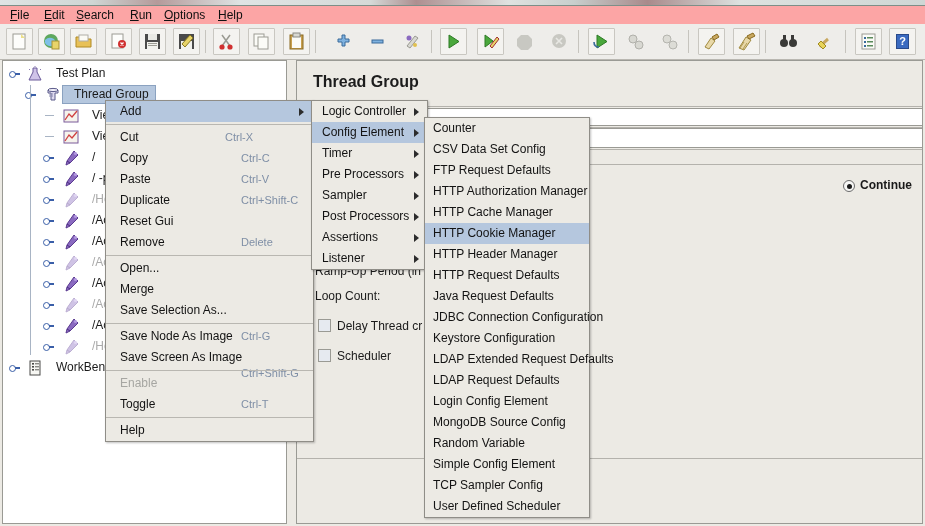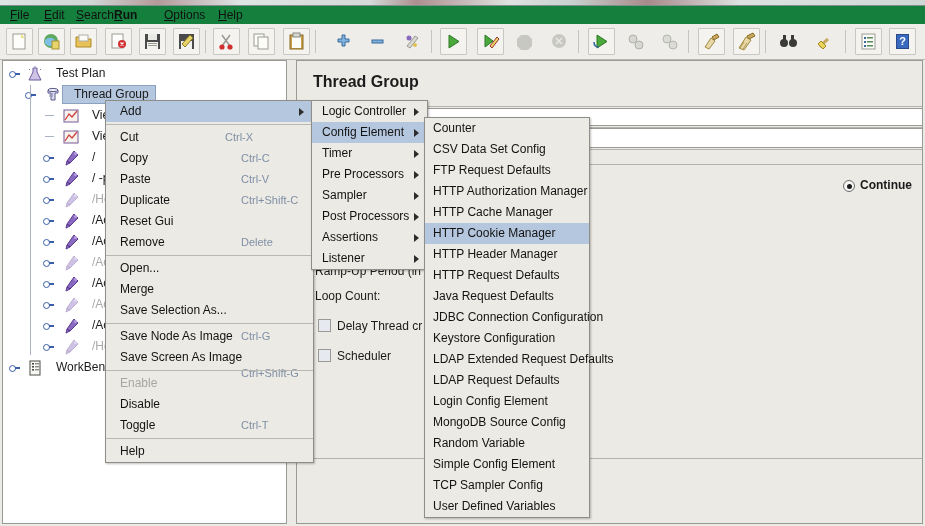--- a/index.html
+++ b/index.html
@@ -12,21 +12,21 @@
   }
   #app{position:relative;width:925px;height:526px;}
 
   
   .win-strip{position:absolute;left:0;top:0;width:925px;height:5px;
     background:linear-gradient(to right,#dfe4e4 0%,#cfd6d4 10%,#b49a9a 17%,#dfe4e4 26%,#d5dad8 40%,#ad8f90 45%,#dfe2e0 55%,#c8cfcd 62%,#a88a8b 70%,#dde2e0 80%,#cfd7d5 100%);
     border-bottom:1px solid #7d8f88;}
 
   
   .menubar{position:absolute;left:0;top:6px;width:925px;height:18px;
-    background:#15803d;}
+    background:#fca5a5;}
   .menubar .mi{position:absolute;top:1px;height:16px;line-height:16px;
     font-size:12px;color:#101010;padding:0 6px;white-space:nowrap;}
   .menubar .mi u{text-decoration:underline;}
 
   
   .toolbar{position:absolute;left:0;top:24px;width:925px;height:35px;
     background:#eeedea;border-bottom:1px solid #b9b7b1;}
   .tb-btn{position:absolute;top:4px;width:27px;height:27px;
     background:#f4f3f0;border:1px solid #c9c7c1;box-sizing:border-box;
     border-radius:1px;}
@@ -89,21 +89,21 @@
 <body>
 
 <div id="app">
 
   <div class="win-strip"></div>
 
   <div class="menubar" id="menubar">
       <div class="mi" style="left: 4px;"><u>F</u>ile</div>
       <div class="mi" style="left: 38px;"><u>E</u>dit</div>
       <div class="mi" style="left: 70px;"><u>S</u>earch</div>
-      <div class="mi" style="left: 108px; font-weight: bold;"><u>R</u>un</div>
+      <div class="mi" style="left: 124px;"><u>R</u>un</div>
       <div class="mi" style="left: 158px;"><u>O</u>ptions</div>
       <div class="mi" style="left: 212px;"><u>H</u>elp</div>
     </div>
 
   <div class="toolbar" id="toolbar">
       <div class="tb-btn" style="left: 6px;">
         <span class="tb-ico"><svg width="19" height="19" viewBox="0 0 19 19">
             <rect x="3" y="2" width="12" height="15" fill="#fdfdfb" stroke="#9c9c94"></rect>
             <path d="M11 2 L15 6 L11 6 Z" fill="#ece08a"></path>
           </svg></span>
@@ -491,23 +491,20 @@
       </div>
       <div class="mrow">
         <span class="mtxt">Save Screen As Image</span>
         <span class="macc" style="left: 135px; margin-top: 16px;">Ctrl+Shift-G</span>
       </div>
       <div class="msep"></div>
       <div class="mrow disabled">
         <span class="mtxt">Enable</span>
       </div>
       <div class="mrow">
-        <span class="mtxt">Disable</span>
-      </div>
-      <div class="mrow">
         <span class="mtxt">Toggle</span>
         <span class="macc" style="left: 135px;">Ctrl-T</span>
       </div>
       <div class="msep"></div>
       <div class="mrow">
         <span class="mtxt">Help</span>
       </div>
     </div>
 
   <div class="menu sub2" id="add-menu" style="left:311px;top:100px;width:117px;">
@@ -594,17 +591,17 @@
       <div class="mrow">
         <span class="mtxt">Random Variable</span>
       </div>
       <div class="mrow">
         <span class="mtxt">Simple Config Element</span>
       </div>
       <div class="mrow">
         <span class="mtxt">TCP Sampler Config</span>
       </div>
       <div class="mrow">
-        <span class="mtxt">User Defined Variables</span>
+        <span class="mtxt">User Defined Scheduler</span>
       </div>
     </div>
 
 </div>
 
 </body></html>

